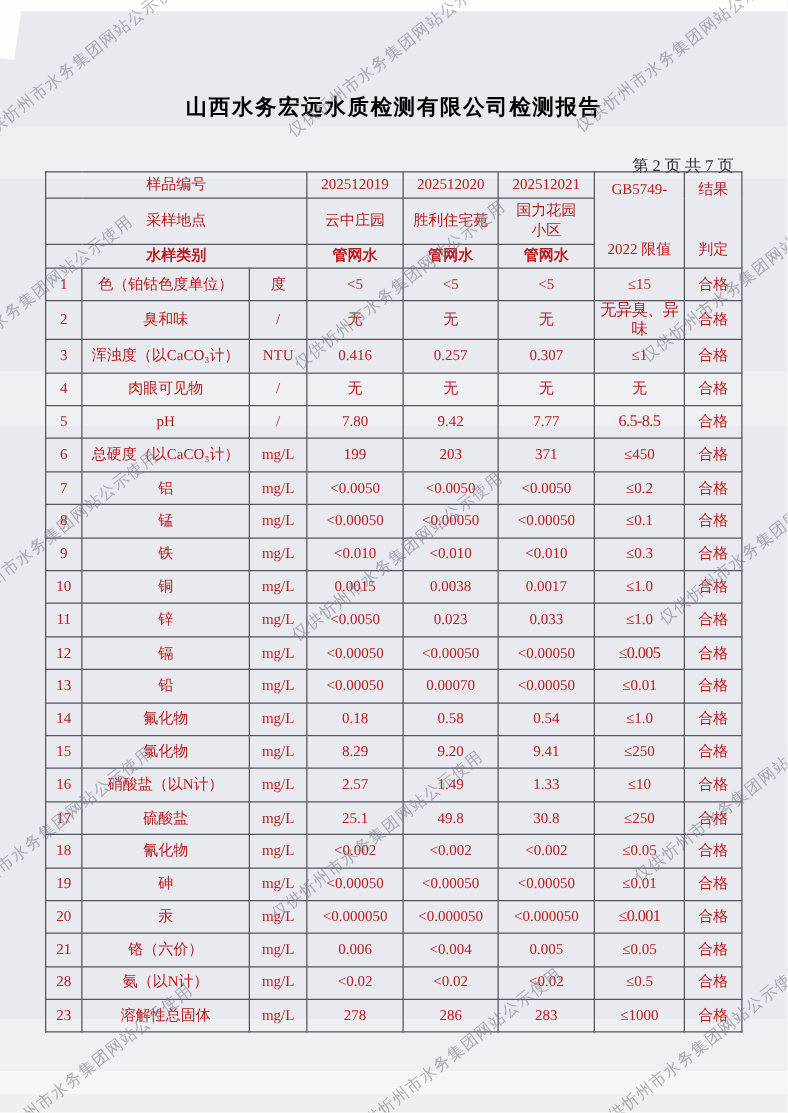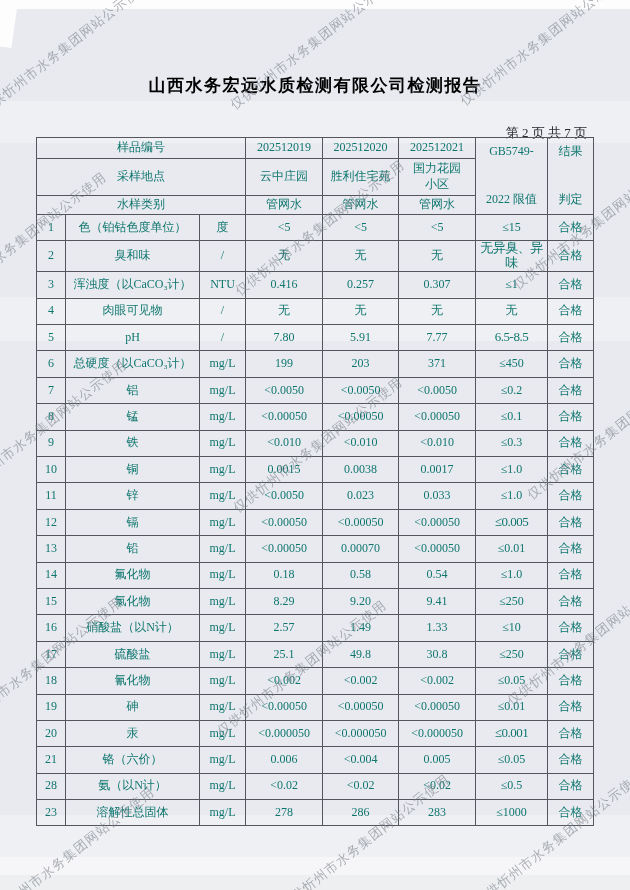--- a/index.html
+++ b/index.html
@@ -29,30 +29,30 @@
     position:absolute;top:74px;left:0;width:630px;text-align:center;
     font-family:"Liberation Sans","DejaVu Sans",sans-serif;font-weight:bold;
     font-size:17px;letter-spacing:1.5px;color:#000000;z-index:2;
   }
   .meta{position:absolute;top:110px;left:55px;font-size:13px;z-index:2;}
   .page-ind{position:absolute;top:108px;left:462px;width:125px;text-align:right;font-size:13px;z-index:2;margin-top:16px;}
 
   table.report{
     position:absolute;left:36px;top:137px;width:557px;z-index:2;
     border-collapse:collapse;table-layout:fixed;
-    font-size:12px;color:#0f766e;
+    font-size:12px;color:#b91c1c;
   }
   table.report td{
     border:1px solid #55555e;text-align:center;vertical-align:middle;
     padding:0 2px;line-height:1.15;overflow:hidden;
   }
   table.report{border:1.5px solid #45454d;}
   tr.h1 td{height:20px;}
   tr.h2 td{height:36px;}
-  tr.h3 td{height:18px;}
+  tr.h3 td{height:18px;font-weight:bold;}
   tr.datarow td{height:25.4px;}
   td.name{text-align:left;padding-left:6px;}
   td.small{font-size:13px;letter-spacing:-0.5px;}
   .stack{display:flex;flex-direction:column;justify-content:space-between;height:62px;padding:4px 0;align-items:center;}
   .wrapblock{display:inline-block;width:52px;word-break:break-all;line-height:1.3;text-align:center;}
 </style>
 </head>
 <body>
 
 <div class="page">
@@ -169,21 +169,21 @@
           <td>无</td>
           <td>无</td>
           <td>无</td>
           <td>合格</td>
         </tr>
         <tr class="datarow">
           <td>5</td>
           <td class="name">pH</td>
           <td>/</td>
           <td>7.80</td>
-          <td>5.91</td>
+          <td>9.42</td>
           <td>7.77</td>
           <td class="small">6.5-8.5</td>
           <td>合格</td>
         </tr>
         <tr class="datarow">
           <td>6</td>
           <td class="name">总硬度（以CaCO₃计）</td>
           <td>mg/L</td>
           <td>199</td>
           <td>203</td>

